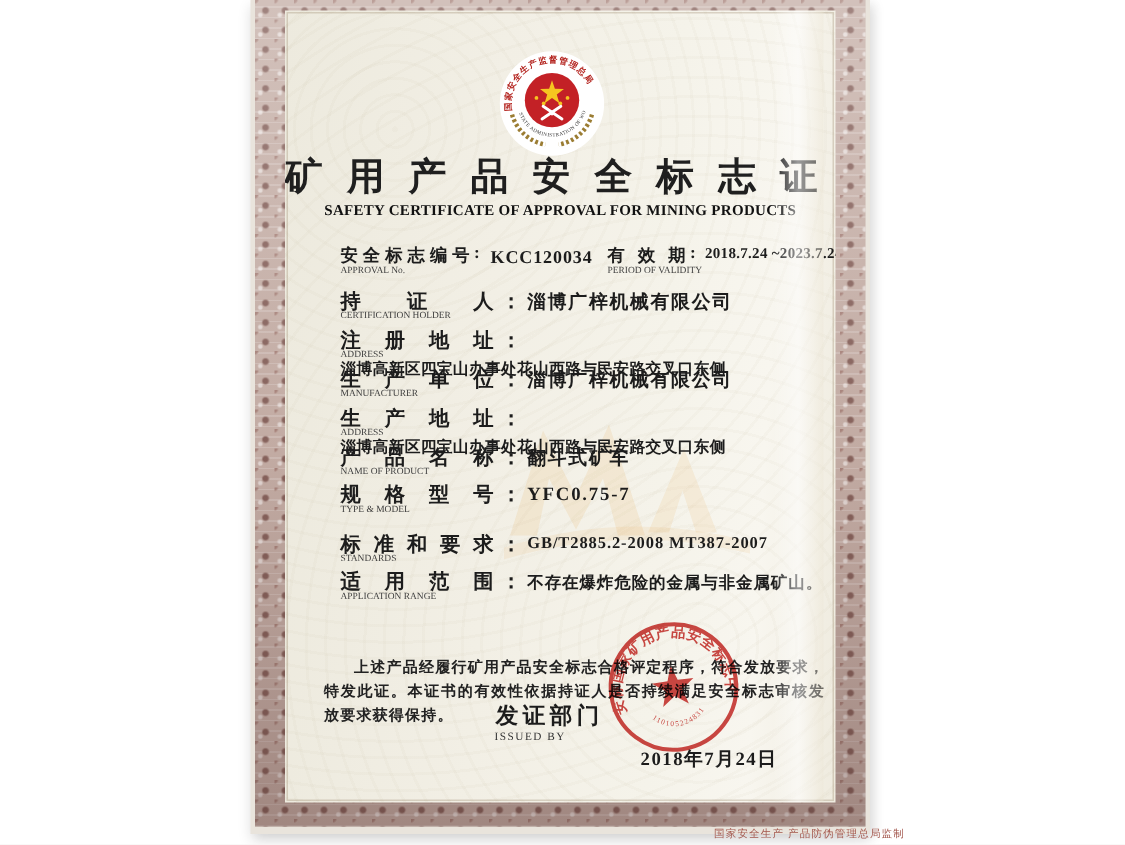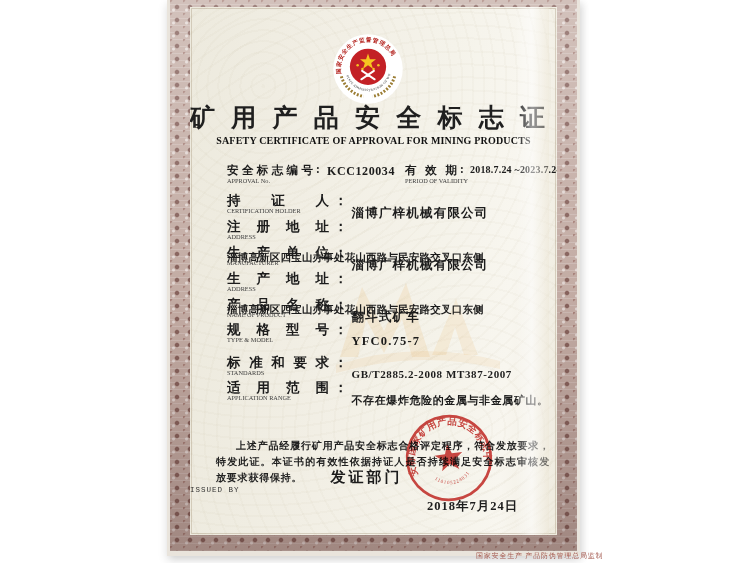--- a/index.html
+++ b/index.html
@@ -54,33 +54,33 @@
   .vl-colon { position:absolute; left:270px; font-size:11.5px; font-weight:bold; }
   .ap-value { position:absolute; left:137px; top:1px; font-size:12px; font-weight:bold; letter-spacing:.6px; }
   .vl-value { position:absolute; left:280px; top:1px; font-size:10px; font-weight:bold; letter-spacing:.2px; white-space:nowrap; }
 
   
   .row { position:absolute; left:37px; width:325px; height:25px; }
   .row .lab { display:inline-block; width:102px; font-size:13.5px; font-weight:bold;
     text-align:justify; text-align-last:justify; vertical-align:top; }
   .row .colon { display:inline-block; font-size:13.5px; font-weight:bold; margin:0 4px 0 5px; vertical-align:top; }
   .row .val { display:inline-block; font-size:12.5px; font-weight:bold; letter-spacing:1.2px;
-    vertical-align:top; padding-top:1px; white-space:nowrap;margin-top:12px; }
+    vertical-align:top; padding-top:1px; white-space:nowrap; }
   .row .val.small { font-size:10.5px; letter-spacing:.2px; padding-top:3px; }
   .row .val.mid { font-size:11px; letter-spacing:.6px; padding-top:2px; }
   .row .en { position:absolute; left:0; top:15px; font-size:6.3px; color:#3d3d3d; white-space:nowrap; }
 
   
   .statement { position:absolute; left:26px; top:431px; width:334px;
     font-size:10px; line-height:1.6; letter-spacing:.8px; text-indent:2em;
     text-align:justify; color:#222; font-weight:bold; }
   .issued { position:absolute; left:0; right:40px; top:461px; text-align:center;
     font-size:15px; font-weight:bold; letter-spacing:3px;padding-left:26px; }
-  .issued-en { position:absolute; left:0; right:40px; top:479px; text-align:left;
-    font-size:7.5px; letter-spacing:1px; color:#333;font-family:Liberation Mono, monospace; }
+  .issued-en { position:absolute; left:0; right:40px; top:479px; text-align:center;
+    font-size:7.5px; letter-spacing:1px; color:#333; }
   .issue-date { position:absolute; left:237px; top:491px; font-size:12.5px;
     font-weight:bold; letter-spacing:1px; }
 
   
   .seal { position:absolute; left:214px; top:406px; width:90px; height:90px;
     transform:rotate(-8deg); opacity:.88; mix-blend-mode:multiply; }
   .watermark { position:absolute; left:138px; top:262px; width:180px; height:110px;
     opacity:.8; pointer-events:none; }
 
   

